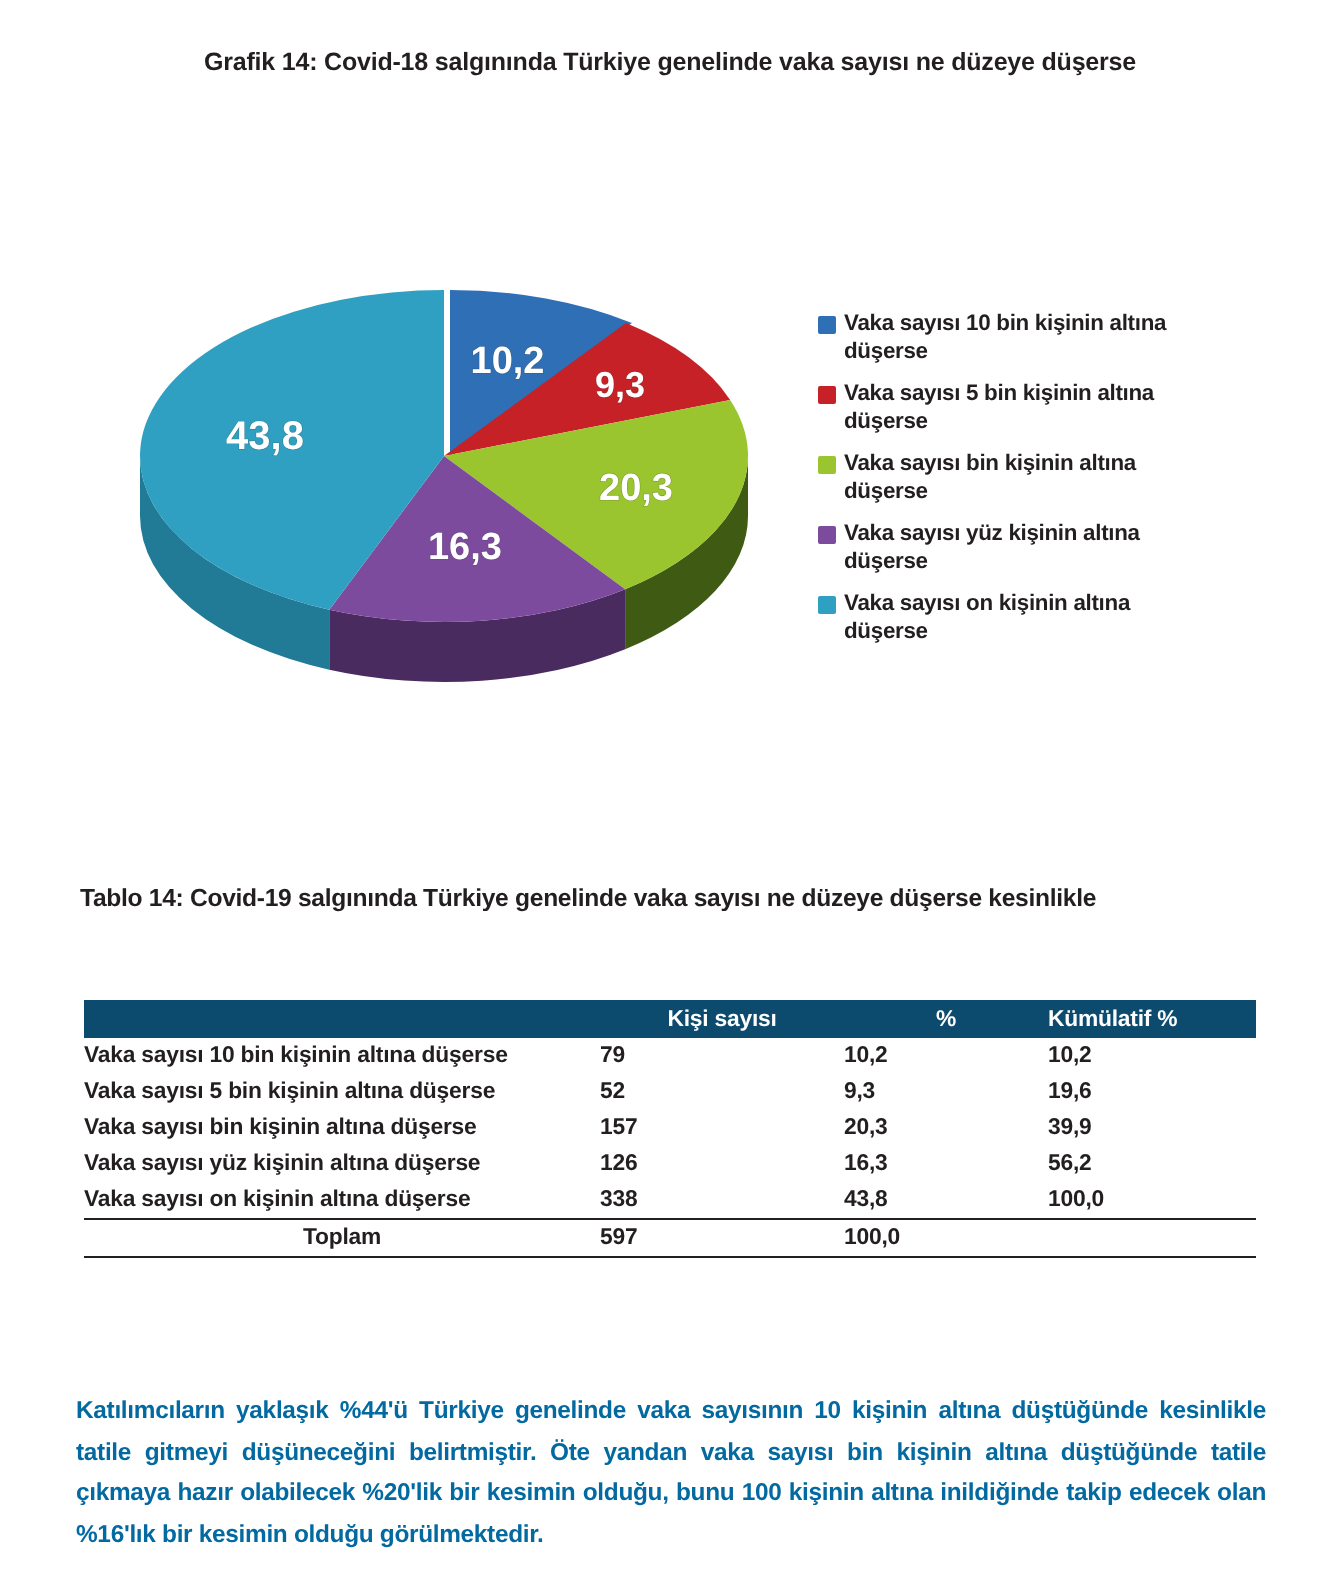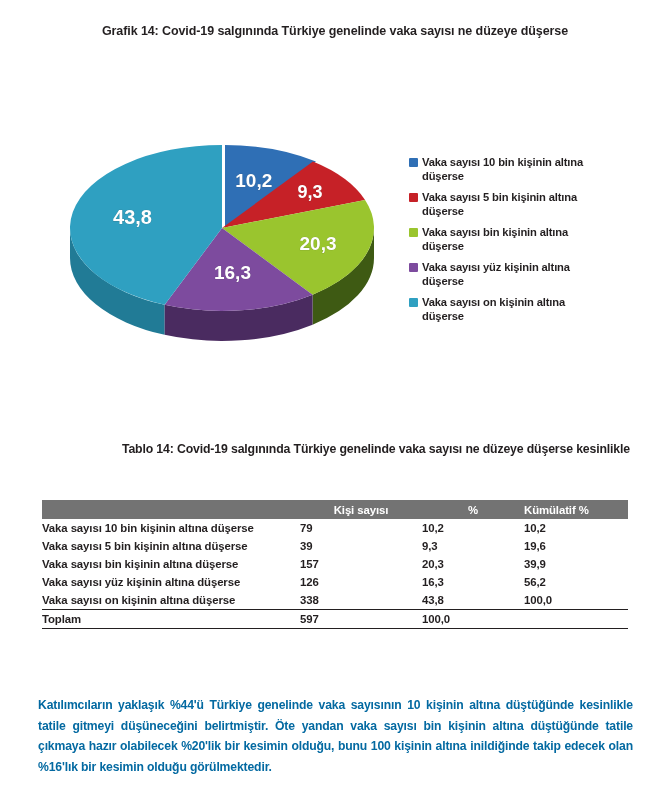--- a/index.html
+++ b/index.html
@@ -85,21 +85,21 @@
     letter-spacing: -0.15px;
     max-width: 175px;
   }
 
   
   .table-title {
     position: absolute;
     left: 40px;
     top: 438px;
     width: 590px;
-    text-align: right;
+    text-align: left;
     font-size: 12.3px;
     font-weight: bold;
     line-height: 23px;
     letter-spacing: -0.15px;
   }
   .table-title .t2 { display: block; }
 
   
   .data-table {
     position: absolute;
@@ -108,21 +108,21 @@
     width: 586px;
     border-collapse: collapse;
     font-size: 11.4px;
   }
   .data-table th,
   .data-table td {
     padding: 0;
     vertical-align: middle;
   }
   .data-table thead th {
-    background: #737373;
+    background: #0c4a6e;
     color: #ffffff;
     font-weight: bold;
     height: 19px;
     font-size: 11.4px;
     letter-spacing: -0.1px;
   }
   .th-blank { width: 258px; }
   .th-n     { width: 122px; text-align: center; }
   .th-pct   { width: 102px; text-align: center; }
   .th-cum   { width: 104px; text-align: left; }
@@ -136,41 +136,41 @@
   .cell-label  { text-align: left; padding-left: 4px; line-height: 14px; }
   .cell-num    { }
 
   .row-tall td { height: 32px; }
 
   .total-row td {
     border-top: 1.6px solid #231f20;
     border-bottom: 1.6px solid #231f20;
     height: 19px;
   }
-  .total-row .cell-label { padding-left: 0; }
+  .total-row .cell-label { text-align: center; padding-left: 0; }
 
   
   .paragraph {
     position: absolute;
     left: 38px;
     top: 683px;
     width: 595px;
     font-size: 12.2px;
     line-height: 20.5px;
     text-align: justify;
     font-weight: bold;
     letter-spacing: -0.15px;
     color: #0369a1;
   }
 </style>
 </head>
 <body>
 
 <div class="chart-title">
-  <span>Grafik 14: Covid-19 salgınında Türkiye genelinde vaka sayısı ne düzeye düşerse</span>
+  <span>Grafik 14: Covid-18 salgınında Türkiye genelinde vaka sayısı ne düzeye düşerse</span>
 </div>
 
 <div class="figure">
 
   <div class="pie-wrap">
     <svg class="pie-svg" id="pie-svg" width="370" height="230" viewBox="0 0 370 230">
       <g id="pie-sides">
           <path d="M 126.66115182597892 176.86795228153335 A 152 83 0 0 1 32 100.00000000000001 L 32 130 A 152 83 0 0 0 126.66115182597892 206.86795228153335 Z" fill="#217b96"></path>
           <path d="M 336 100 A 152 83 0 0 1 274.5762863363524 166.65407580542475 L 274.5762863363524 196.65407580542475 A 152 83 0 0 0 336 130 Z" fill="#3e5a13"></path>
           <path d="M 274.5762863363524 166.65407580542475 A 152 83 0 0 1 126.66115182597892 176.86795228153335 L 126.66115182597892 206.86795228153335 A 152 83 0 0 0 274.5762863363524 196.65407580542475 Z" fill="#4a2b60"></path>
@@ -231,21 +231,21 @@
   </thead>
   <tbody id="table-body">
       <tr class="row-tall">
         <td class="cell-label">Vaka sayısı 10 bin kişinin altına düşerse</td>
         <td class="cell-num">79</td>
         <td class="cell-num">10,2</td>
         <td class="cell-num">10,2</td>
       </tr>
       <tr>
         <td class="cell-label">Vaka sayısı 5 bin kişinin altına düşerse</td>
-        <td class="cell-num">39</td>
+        <td class="cell-num">52</td>
         <td class="cell-num">9,3</td>
         <td class="cell-num">19,6</td>
       </tr>
       <tr>
         <td class="cell-label">Vaka sayısı bin kişinin altına düşerse</td>
         <td class="cell-num">157</td>
         <td class="cell-num">20,3</td>
         <td class="cell-num">39,9</td>
       </tr>
       <tr>

